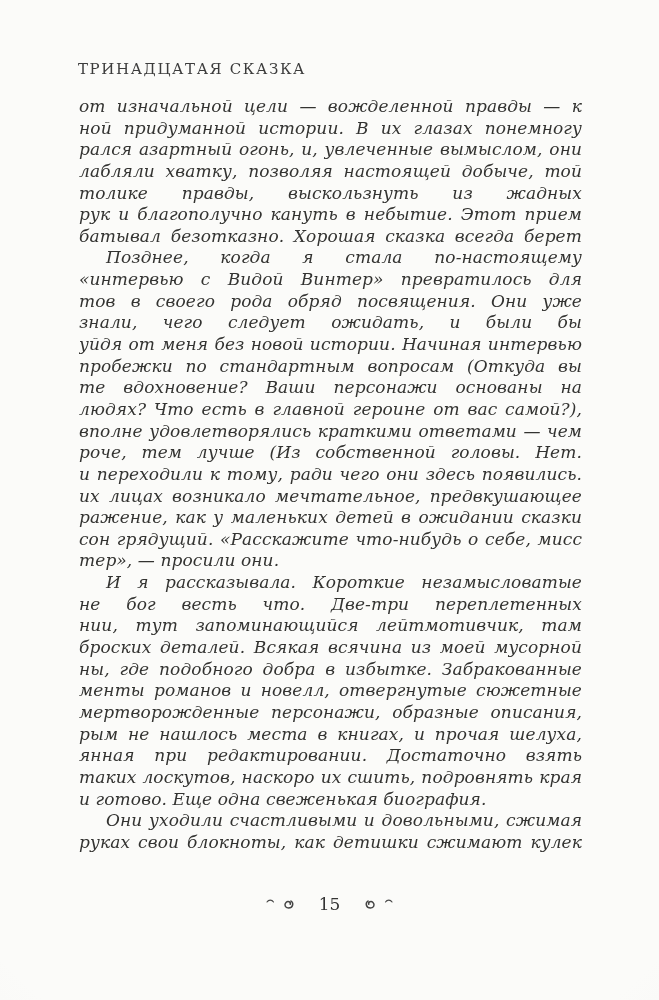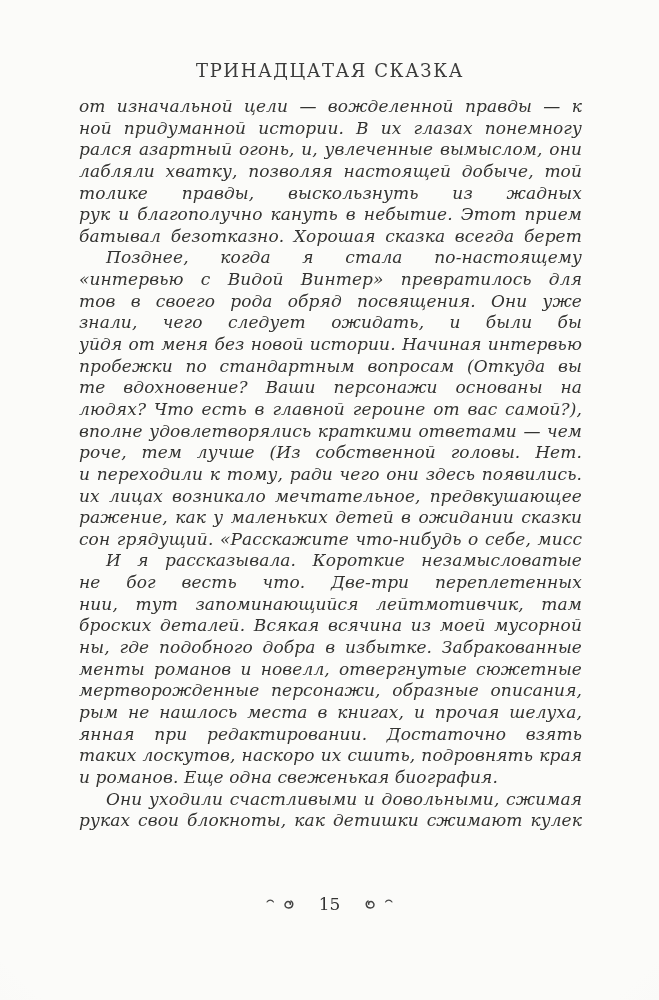--- a/index.html
+++ b/index.html
@@ -12,22 +12,21 @@
   .page {
     position: relative;
     width: 659px; height: 1000px;
     background:
       radial-gradient(ellipse 130% 110% at 50% 45%, #fbfbf9 60%, #f2f2f0 88%, #e9eae9 100%);
     box-sizing: border-box;
   }
   .running-header {
     position: absolute;
     top: 60px; left: 78px; width: 504px;
-    text-align: center;
-    font-size: 18px;
+    font-size: 15px;
     letter-spacing: 1.6px;
     color: #3c3c3c;
     font-style: normal;
   }
   .body-text {
     position: absolute;
     top: 96px; left: 79px; width: 503px;
     color: #333331;
   }
   .line {
@@ -85,31 +84,32 @@
       <div class="line just">уйдя от меня без новой истории. Начиная интервью с</div>
       <div class="line just">пробежки по стандартным вопросам (Откуда вы черпае-</div>
       <div class="line just">те вдохновение? Ваши персонажи основаны на реальных</div>
       <div class="line just">людях? Что есть в главной героине от вас самой?), они</div>
       <div class="line just">вполне удовлетворялись краткими ответами — чем ко-</div>
       <div class="line just">роче, тем лучше (Из собственной головы. Нет. Ничего.)</div>
       <div class="line just">и переходили к тому, ради чего они здесь появились. На</div>
       <div class="line just">их лицах возникало мечтательное, предвкушающее вы-</div>
       <div class="line just">ражение, как у маленьких детей в ожидании сказки на</div>
       <div class="line just">сон грядущий. «Расскажите что-нибудь о себе, мисс Вин-</div>
+      <div class="line">тер», — просили они.</div>
       <div class="line indent just">И я рассказывала. Короткие незамысловатые истории,</div>
       <div class="line just">не бог весть что. Две-три переплетенных сюжетных ли-</div>
       <div class="line just">нии, тут запоминающийся лейтмотивчик, там несколько</div>
       <div class="line just">броских деталей. Всякая всячина из моей мусорной корзи-</div>
       <div class="line just">ны, где подобного добра в избытке. Забракованные фраг-</div>
       <div class="line just">менты романов и новелл, отвергнутые сюжетные ходы,</div>
       <div class="line just">мертворожденные персонажи, образные описания, кото-</div>
       <div class="line just">рым не нашлось места в книгах, и прочая шелуха, отсе-</div>
       <div class="line just">янная при редактировании. Достаточно взять несколько</div>
       <div class="line just">таких лоскутов, наскоро их сшить, подровнять края —</div>
-      <div class="line">и романов. Еще одна свеженькая биография.</div>
+      <div class="line">и готово. Еще одна свеженькая биография.</div>
       <div class="line indent just">Они уходили счастливыми и довольными, сжимая в</div>
       <div class="line just">руках свои блокноты, как детишки сжимают кулек со</div>
     </div>
 
   <div class="footer">
     <span class="footer-inner">
       <svg class="flourish" width="30" height="14" viewBox="0 0 30 14">
         <path d="M2 5 C3.5 2.5 7 2.5 8.5 5" stroke="#4a4a4a" fill="none" stroke-width="1.1" stroke-linecap="round"></path>
         <path d="M26 4 C29 6 28 11 23.5 11 C20 11 19 7.5 21 5.5 C22.8 3.8 26 4.8 25.2 7.3" stroke="#444" fill="none" stroke-width="1.5" stroke-linecap="round"></path>
       </svg>

